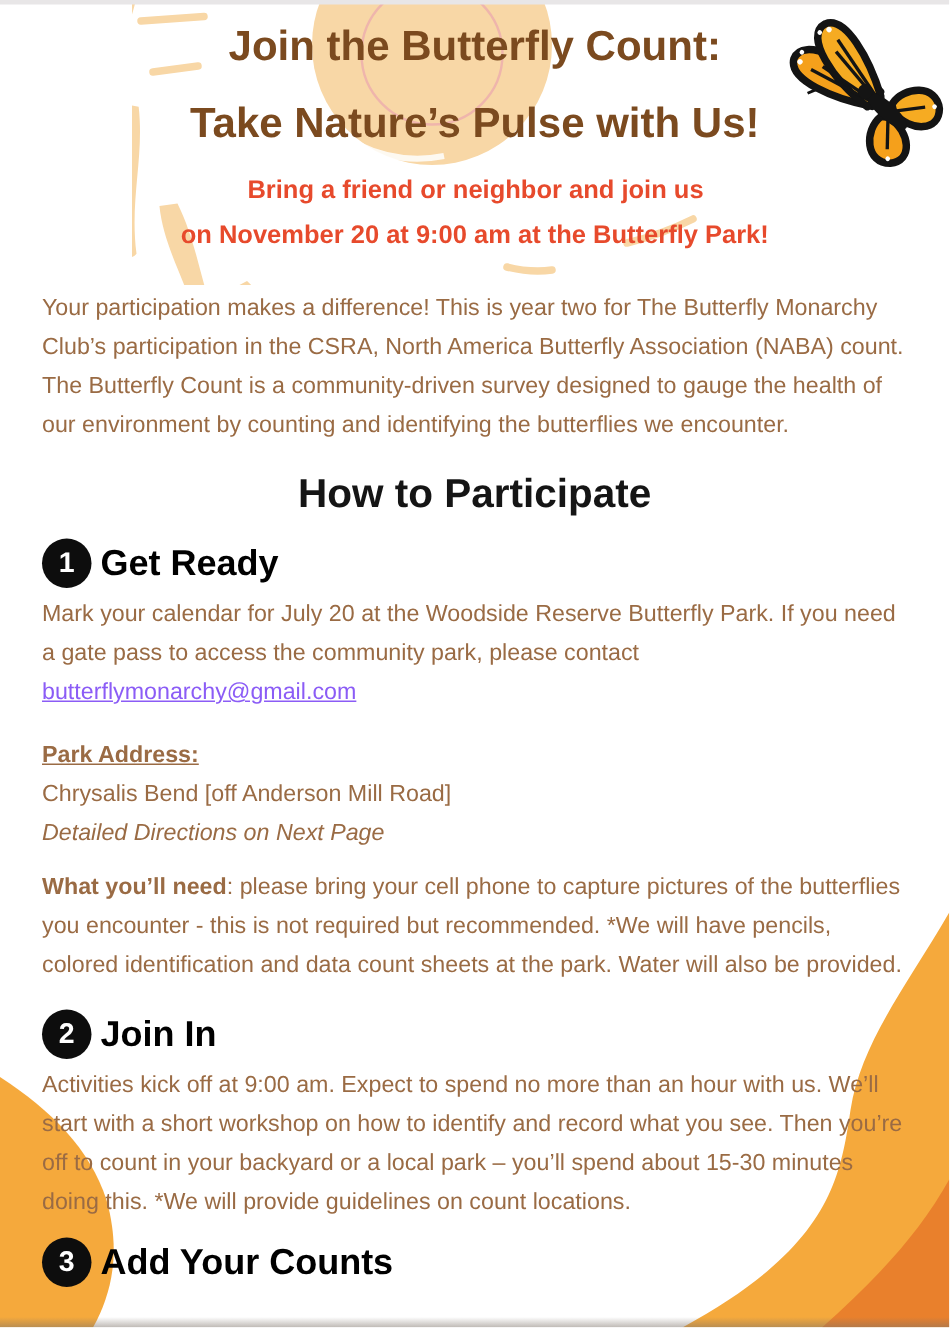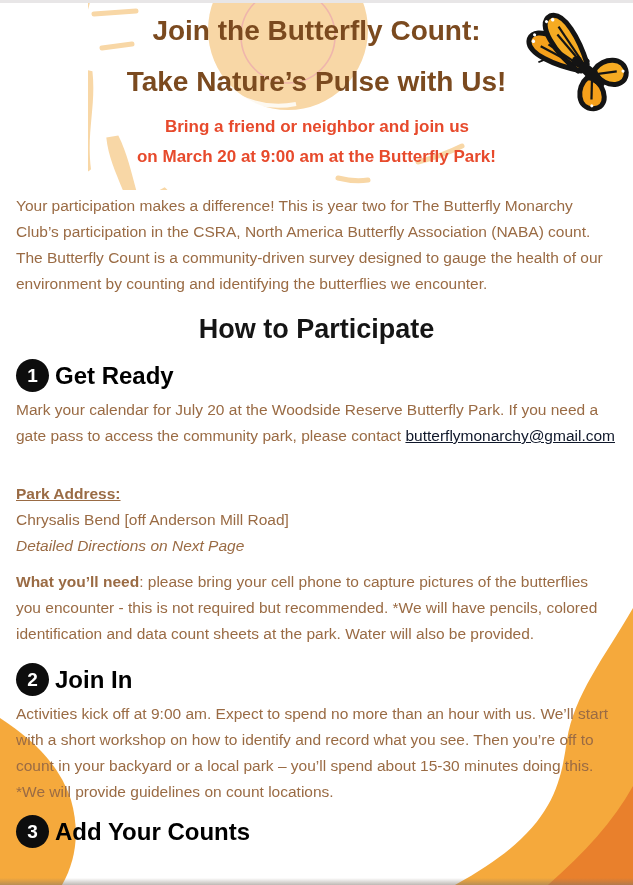--- a/index.html
+++ b/index.html
@@ -21,37 +21,37 @@
   .title{
     margin:0;padding:0 32px;text-align:center;
     color:#7b4a1f;font-size:28px;font-weight:bold;line-height:38px;
   }
   .title.l2{margin-top:13px;}
   .subtitle{
     margin:0;padding:0 30px;text-align:center;
     color:#e74a2c;font-size:17px;font-weight:bold;line-height:30px;
   }
   .subtitle.first{margin-top:11px;padding-left:31px;}
-  main{position:relative;z-index:3;padding:0 16px;color:#9a6b44;font-size:15.5px;line-height:26px;}
+  main{position:relative;z-index:3;padding:0 28px;color:#9a6b44;font-size:15.5px;line-height:26px;}
   p{margin:0;}
   .intro{margin-top:21px;}
   .how-heading{
     margin:14px 0 0 0;text-align:center;color:#151515;
     font-size:27px;font-weight:bold;line-height:36px;
   }
   .step-header{display:flex;align-items:center;gap:6px;margin-top:12px;}
   .badge{
     flex:0 0 auto;width:33px;height:33px;border-radius:50%;
     background:#0d0d0d;color:#fff;font-size:19px;font-weight:bold;
     display:flex;align-items:center;justify-content:center;
   }
   .step-title{margin:0;color:#000000;font-size:24px;font-weight:bold;line-height:33px;}
   .step-body{margin-top:5px;}
-  .email-link{color:#0f172a;text-decoration:underline;}
-  .addr{margin-top:32px;}
+  .email-link{color:#8b5cf6;text-decoration:underline;}
+  .addr{margin-top:16px;}
   .addr-label{font-weight:bold;text-decoration:underline;}
   .addr-note{font-style:italic;}
   .need{margin-top:10px;}
   .need-label{font-weight:bold;}
   .s2-header{margin-top:16px;}
   .s3-header{margin-top:10px;}
 </style>
 </head>
 <body>
 
@@ -123,21 +123,21 @@
 
       <ellipse cx="50" cy="72" rx="5" ry="16" fill="#141414"></ellipse>
       <circle cx="50" cy="55" r="4.5" fill="#141414"></circle>
     </g>
   </svg>
 
   <header>
     <h1 class="title l1">Join the Butterfly Count:</h1>
     <h1 class="title l2">Take Nature’s Pulse with Us!</h1>
     <p class="subtitle first">Bring a friend or neighbor and join us</p>
-    <p class="subtitle">on March 20 at 9:00 am at the Butterfly Park!</p>
+    <p class="subtitle">on November 20 at 9:00 am at the Butterfly Park!</p>
   </header>
 
   <main>
     <p class="intro">Your participation makes a difference!  This is year two for The Butterfly Monarchy Club’s participation in the CSRA, North America Butterfly Association (NABA) count. The Butterfly Count is a community-driven survey designed to gauge the health of our environment by counting and identifying the butterflies we encounter.</p>
 
     <h2 class="how-heading">How to Participate</h2>
 
     <section>
       <div class="step-header">
         <span class="badge">1</span>

